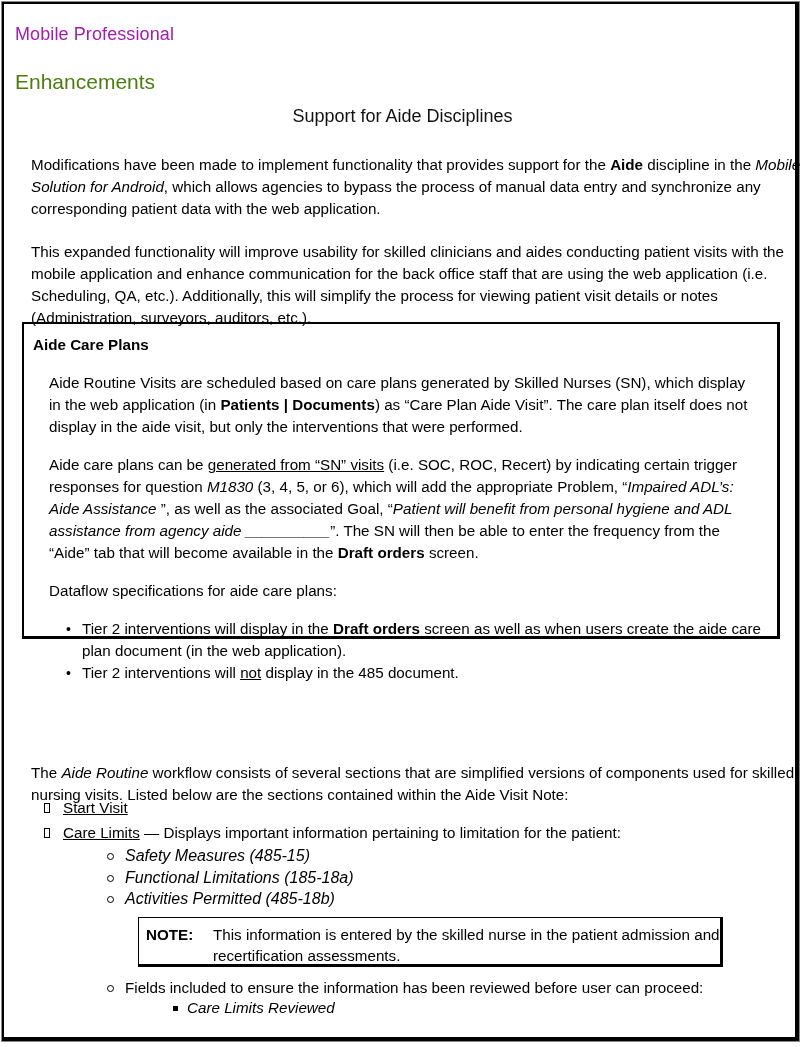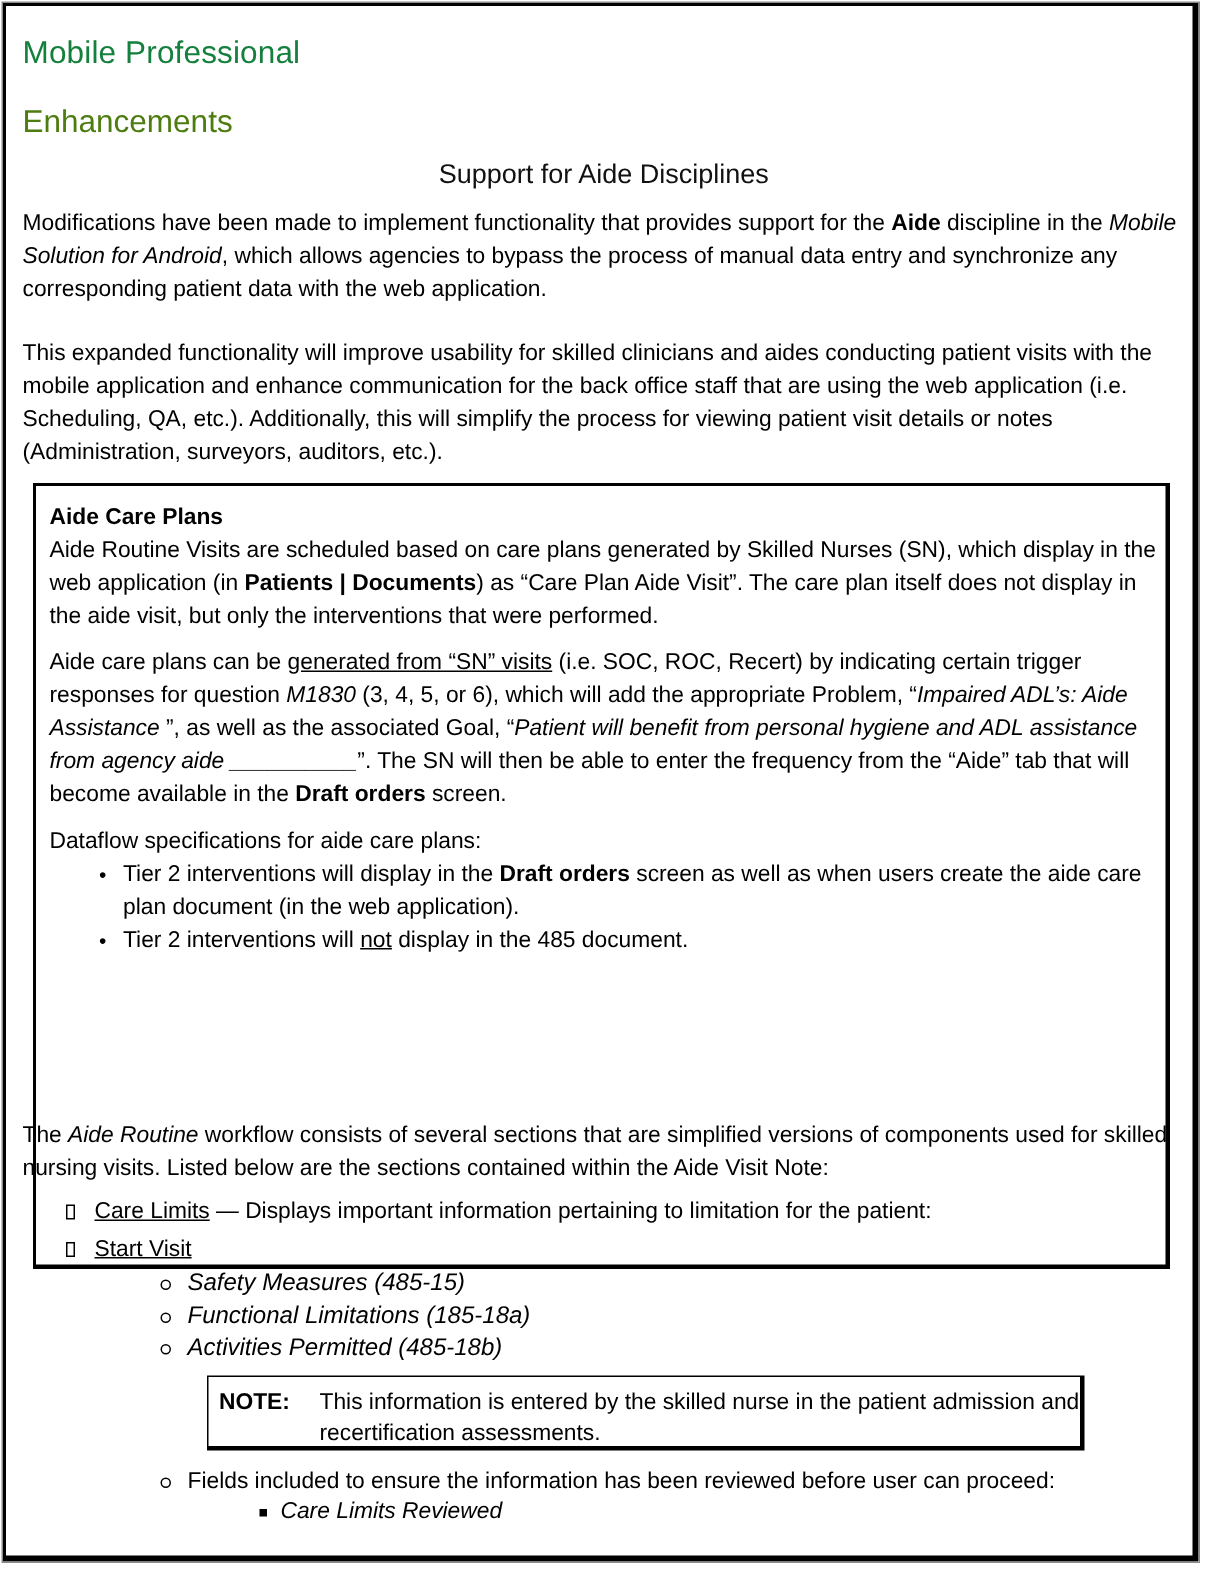--- a/index.html
+++ b/index.html
@@ -4,29 +4,29 @@
 <style>
   html, body { margin: 0; padding: 0; background: #ffffff; }
   body { width: 805px; height: 1047px; overflow: hidden; font-family: "Liberation Sans", sans-serif; color: #000; }
   .frame {
     position: absolute; left: 2px; top: 2px; width: 797px; height: 1039px;
     border-left: 2px solid #000; border-top: 2px solid #000;
     border-right: 4px solid #000; border-bottom: 4px solid #000;
     box-shadow: 0 0 0 1px #8a8a8a;
     box-sizing: border-box;
   }
-  .title { position: absolute; left: 15px; top: 24px; font-size: 21px; font-weight: normal; color: #15803d; letter-spacing: 0.1px; }
+  .title { position: absolute; left: 15px; top: 24px; font-size: 18px; font-weight: normal; color: #a21caf; letter-spacing: 0.1px; }
   .subtitle { position: absolute; left: 15px; top: 70px; font-size: 21px; color: #4d7c0f; }
   .section-heading { position: absolute; left: 0; width: 805px; top: 106px; text-align: center; font-size: 18px; color: #111; }
-  p { margin: 0; }
+  p { margin: 16px; }
   .para { position: absolute; left: 15px; width: 775px; font-size: 15.2px; line-height: 22px; }
   .p1 { top: 138px; }
   .p2 { top: 225px; }
   .box {
-    position: absolute; left: 22px; top: 322px; width: 758px; height: 524px;
+    position: absolute; left: 22px; top: 322px; width: 758px; height: 317px;
     border: 2px solid #000; border-right-width: 3px; border-bottom-width: 3px; box-sizing: border-box;
   }
   .box-inner { position: absolute; left: 9px; top: 10px; width: 740px; font-size: 15.2px; line-height: 22px; }
   .box-title { font-weight: bold; font-size: 15.2px; }
   .box-p { margin-bottom: 9px; }
   ul.dots { margin: 0; padding-left: 49px; list-style: none; }
   ul.dots li { position: relative; }
   ul.dots li::before { content: "\2022"; position: absolute; left: -16px; top: 0; font-size: 14px; }
   .u { text-decoration: underline; }
   .p3 { top: 746px; }
@@ -72,25 +72,25 @@
       <li><span>Tier 2 interventions will </span><span class="u">not</span><span> display in the 485 document.</span></li>
     </ul>
   </div>
 </div>
 
 <p class="para p3"><span>The </span><i>Aide Routine</i><span> workflow consists of several sections that are simplified versions of components used for skilled nursing visits. Listed below are the sections contained within the Aide Visit Note:</span></p>
 
 <div class="sections">
   <div class="sec-item">
     <span class="sq"></span>
-    <span class="u">Care Limits</span><span> — Displays important information pertaining to limitation for the patient:</span>
+    <span class="u">Start Visit</span>
   </div>
   <div class="sec-item">
     <span class="sq"></span>
-    <span class="u">Start Visit</span>
+    <span class="u">Care Limits</span><span> — Displays important information pertaining to limitation for the patient:</span>
   </div>
 </div>
 
 <div class="sub-list">
   <div class="sub-item"><span class="circ"></span><span>Safety Measures (485-15)</span></div>
   <div class="sub-item"><span class="circ"></span><span>Functional Limitations (185-18a)</span></div>
   <div class="sub-item"><span class="circ"></span><span>Activities Permitted (485-18b)</span></div>
 </div>
 
 <div class="note">

